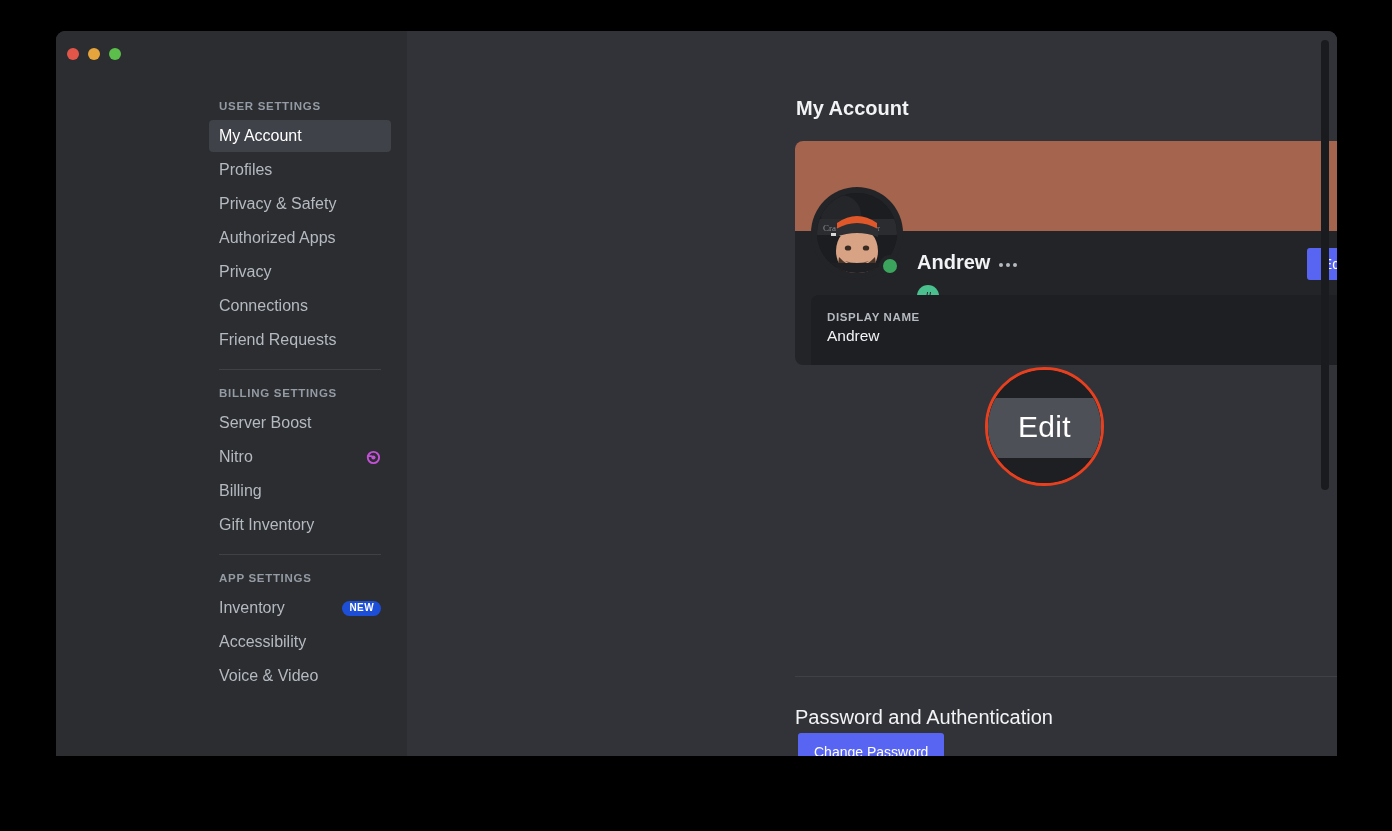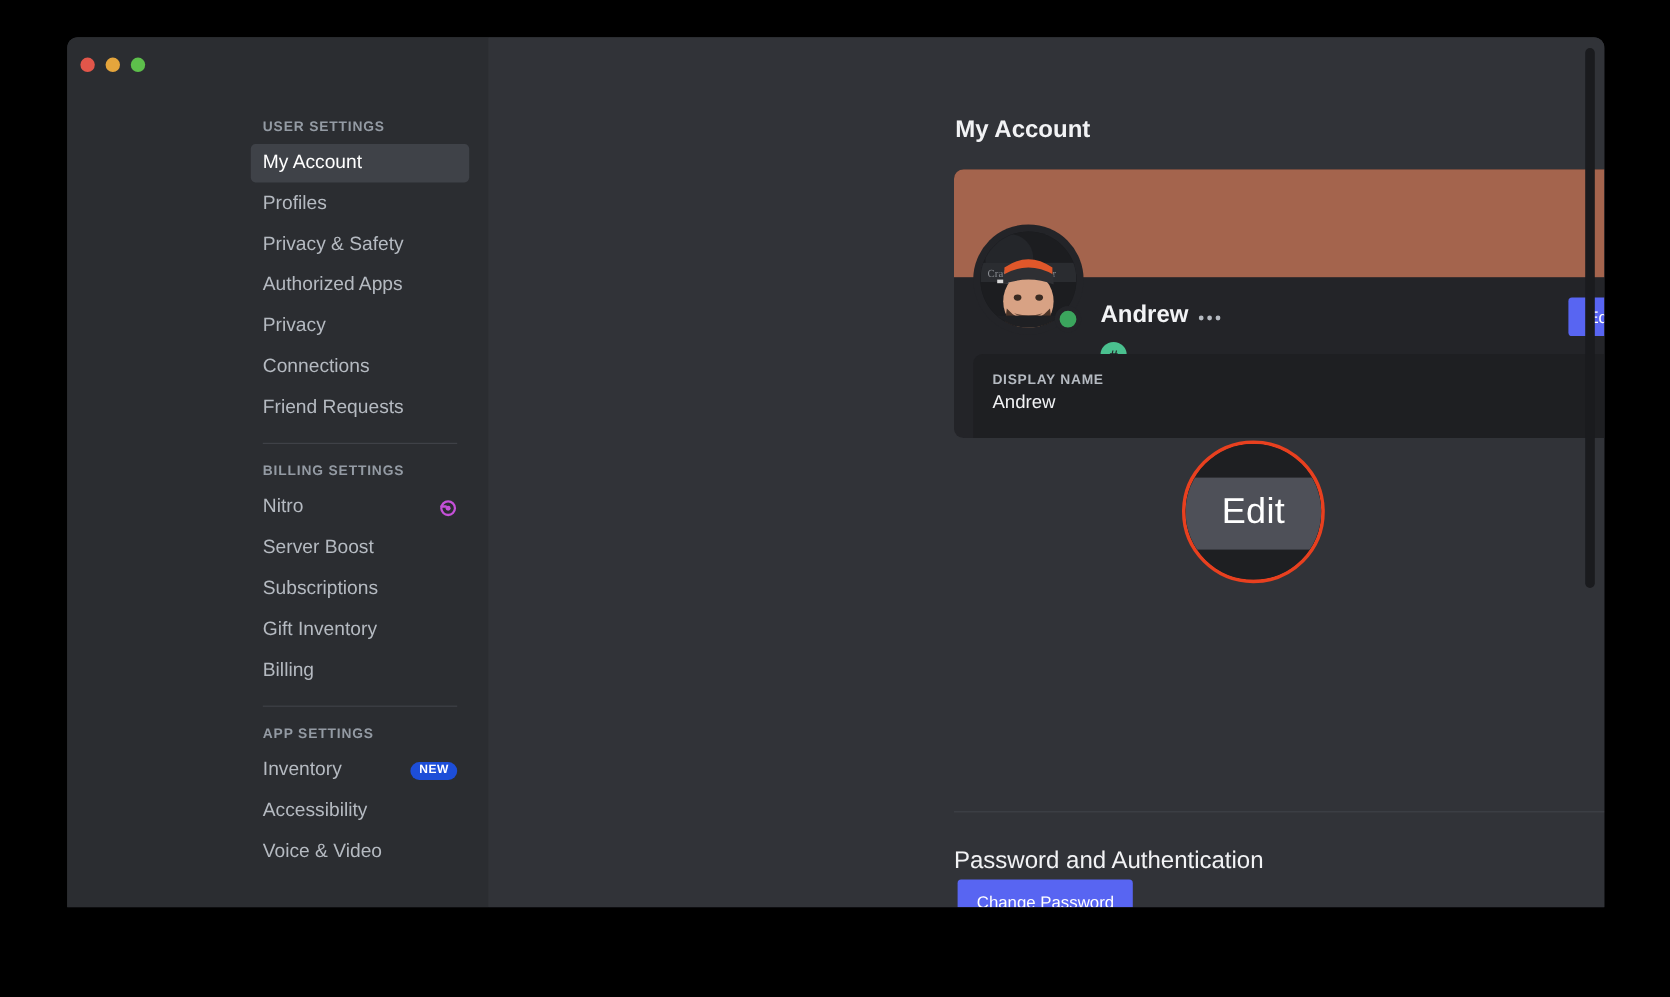--- a/index.html
+++ b/index.html
@@ -390,40 +390,37 @@
         </div>
         <div class="nav-item">
           <span class="label">Friend Requests</span>
         </div>
 
         <div class="nav-sep"></div>
 
         <div class="nav-header">BILLING SETTINGS</div>
 
         <div class="nav-item">
+          <span class="label">Server Boost</span>
+        </div>
+        <div class="nav-item">
           <span class="label">Nitro</span>
           <span>
             <svg class="nitro-icon" viewBox="0 0 18 18" fill="none">
               <circle cx="10" cy="9" r="6" stroke="#c550d8" stroke-width="2"></circle>
               <circle cx="10" cy="9" r="2.2" fill="#c550d8"></circle>
               <path d="M4 7.5 H8" stroke="#c550d8" stroke-width="2" stroke-linecap="round"></path>
             </svg>
           </span>
         </div>
         <div class="nav-item">
-          <span class="label">Server Boost</span>
-        </div>
-        <div class="nav-item">
-          <span class="label">Subscriptions</span>
+          <span class="label">Billing</span>
         </div>
         <div class="nav-item">
           <span class="label">Gift Inventory</span>
-        </div>
-        <div class="nav-item">
-          <span class="label">Billing</span>
         </div>
 
         <div class="nav-sep"></div>
 
         <div class="nav-header">APP SETTINGS</div>
 
         <div class="nav-item">
           <span class="label">Inventory</span>
           <span class="badge-new">NEW</span>
         </div>

